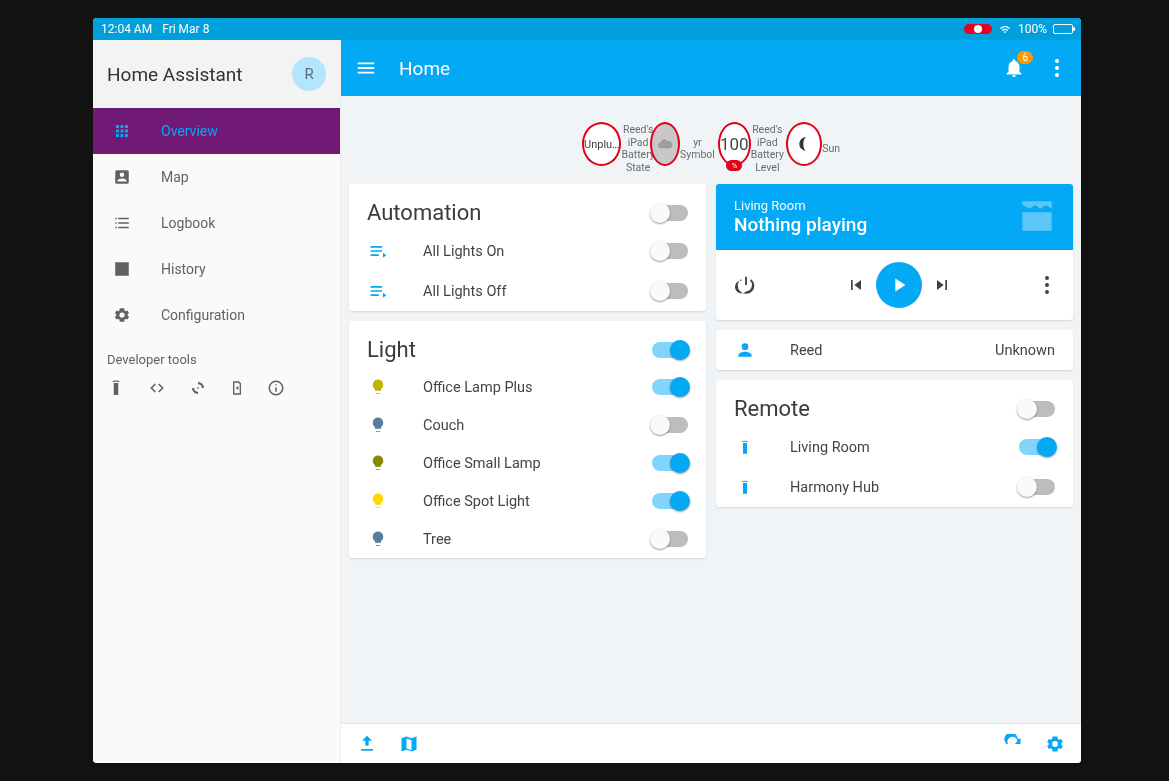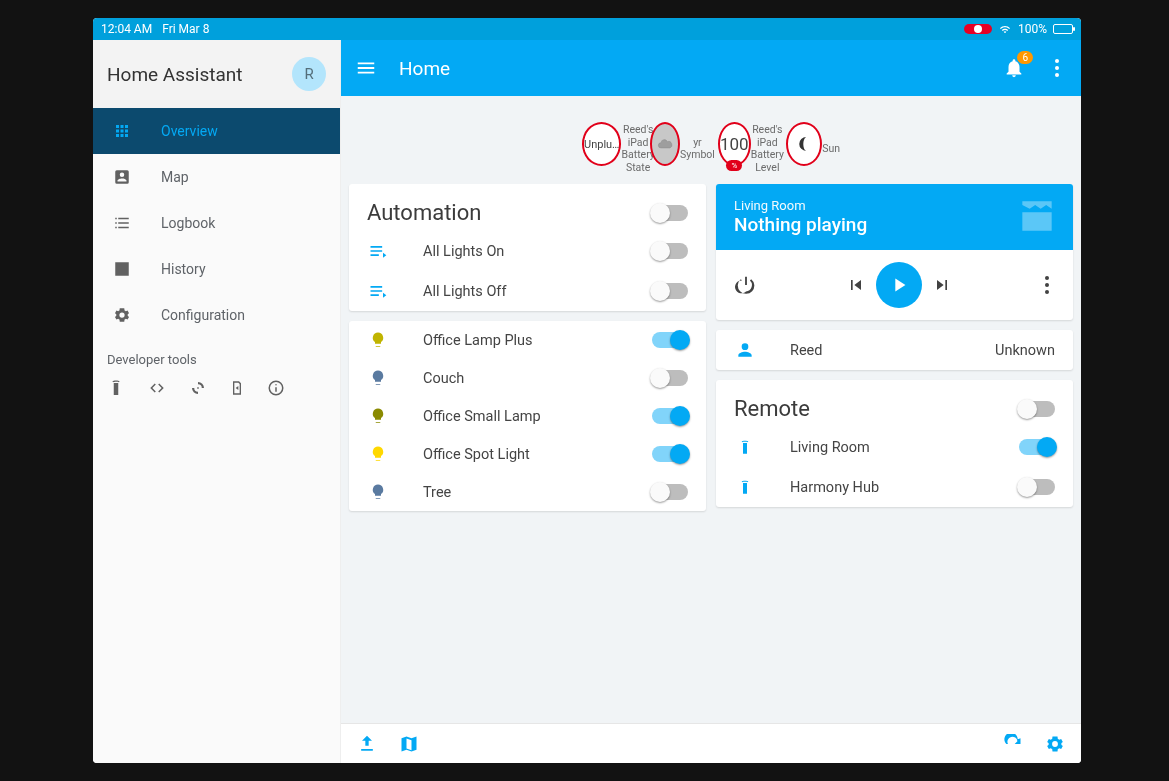--- a/index.html
+++ b/index.html
@@ -41,21 +41,21 @@
   .batt-fill { background:#fff; height:100%; width:100%; }
 
   .app { flex:1; display:flex; min-height:0; }
 
   
   .sidebar { width:248px; background:#fafafa; display:flex; flex-direction:column; border-right:1px solid #eee;}
   .sb-header { height:68px; display:flex; align-items:center; padding:0 14px; gap:10px; background:#f3f3f3;}
   .sb-title { font-size:19px; color:#333; flex:1;}
   .avatar { width:34px; height:34px; border-radius:50%; background:#b3e5fc; color:#546e7a; display:flex; align-items:center; justify-content:center; font-size:15px;}
   .nav-item { display:flex; align-items:center; height:46px; padding-left:18px; gap:28px; color:#5f6368; font-size:14px; cursor:pointer;}
-  .nav-item.active { background:#0c4a6e; color:#03a9f4;}
+  .nav-item.active { background:#701a75; color:#03a9f4;}
   .nav-item .mi { width:22px; display:inline-flex; justify-content:center; color:#616161;}
   .nav-item.active .mi { color:#03a9f4;}
   .dev-label { font-size:13px; color:#5f6368; padding:14px 14px 8px;}
   .dev-row { display:flex; gap:22px; padding:4px 14px 12px; color:#616161;}
   .dev-row span { cursor:pointer; }
 
   
   .main { flex:1; display:flex; flex-direction:column; background:#f1f4f6; min-width:0;}
   .appbar { height:56px; background:#03a9f4; color:#fff; display:flex; align-items:center; padding:0 14px; gap:22px;}
   .appbar-title { font-size:19px; }
@@ -290,20 +290,26 @@
                   </svg>
                 </span>
               <span class="row-label">All Lights Off</span>
               <span class="switch">
                   <span class="knob"></span>
                 </span>
             </div>
           </div>
 
           <div class="card">
+            <div class="card-head">
+              <span class="card-title">Light</span>
+              <span class="switch on">
+                  <span class="knob"></span>
+                </span>
+            </div>
             <div id="light-rows">
                 <div class="row">
      <span class="ri">
                     <svg width="18" height="18" viewBox="0 0 24 24" fill="#c0b400">
                       <path d="M9 21h6v-1H9v1zm3-19a7 7 0 00-4 12.7V17h8v-2.3A7 7 0 0012 2z"></path>
                     </svg>
                   </span>
      <span class="row-label">Office Lamp Plus</span>
      <span class="switch on">
                     <span class="knob"></span>

